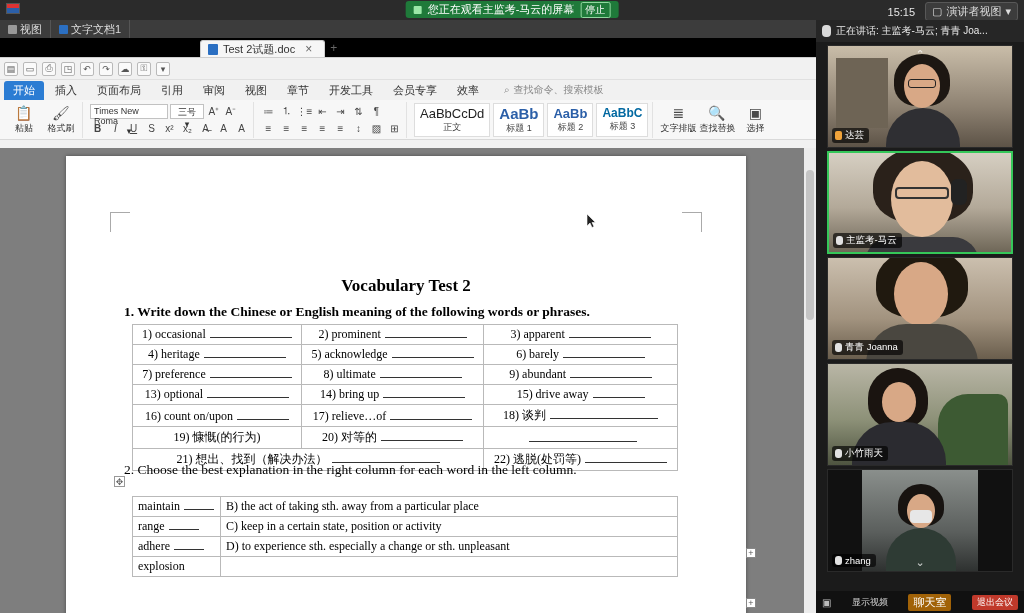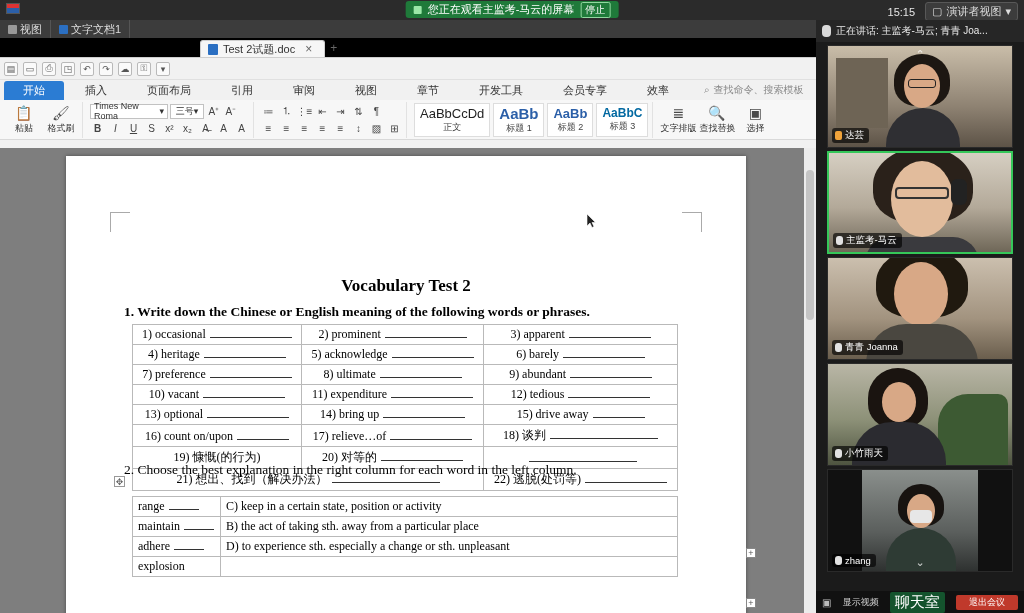--- a/index.html
+++ b/index.html
@@ -75,35 +75,35 @@
   }
   .qat .qi {
     width: 14px; height: 14px; border: 1px solid #b9b9b9; border-radius: 2px; background: #fafafa;
     font-size: 9px; color: #555; display: flex; align-items: center; justify-content: center;
   }
 
   .ribbontabs {
     height: 20px; background: #f1f1f1; display: flex; align-items: center;
     font-size: 11px; color: #333; padding-left: 4px; gap: 2px;
   }
-  .ribbontabs .rt { padding: 2px 19px; border-radius: 3px 3px 0 0; }
+  .ribbontabs .rt { padding: 2px 9px; border-radius: 3px 3px 0 0; }
   .ribbontabs .rt.active { background: #2b7cd3; color: #fff; }
   .ribbontabs .search {
     margin-left: 14px; display: flex; align-items: center; gap: 4px; color: #888; font-size: 10px;
   }
 
   .ribbon {
     height: 40px; background: #f7f7f7; border-bottom: 1px solid #d9d9d9;
     display: flex; align-items: center; font-size: 10px; color: #333; padding: 0 3px; gap: 3px;
   }
   .rgroup { display: flex; align-items: center; gap: 3px; padding: 0 4px; border-right: 1px solid #e2e2e2; height: 36px;}
   .rgroup .col { display: flex; flex-direction: column; gap: 2px; }
   .fontbox {
     border: 1px solid #c2c2c2; background: #fff; height: 15px; width: 78px;
-    font-size: 9px; color: #333; padding: 1px 3px; display: flex; align-items: center; justify-content: center;
+    font-size: 9px; color: #333; padding: 1px 3px; display: flex; align-items: center; justify-content: flex-start; flex-direction: column;
   }
   .szbox { width: 34px; }
   .btn-sq {
     width: 15px; height: 15px; border: 1px solid transparent; display: flex;
     align-items: center; justify-content: center; font-size: 10px; color: #444;
   }
   .bold { font-weight: bold; }
   .ital { font-style: italic; }
   .und { text-decoration: underline; }
   .stylebox {
@@ -234,24 +234,24 @@
     position: absolute; border-radius: 40px 40px 0 0;
   }
   .hair { position: absolute; border-radius: 50% 50% 40% 40%; background: #221a14; }
 
   .zoom-bottombar {
     position: absolute; bottom: 0; left: 0; width: 208px; height: 22px;
     background: #111; color: #cfcfcf; font-size: 9px;
     display: flex; align-items: center; justify-content: space-between; padding: 0 6px;
   }
   .greenbtn {
-    background: #14532d; color: #fff; font-size: 15px; padding: 1px 5px; border-radius: 2px;
+    background: #a16207; color: #fff; font-size: 11px; padding: 1px 5px; border-radius: 2px;
   }
   .redbtn {
-    background: #c0392b; color: #fff; font-size: 9px; padding: 1px 13px; border-radius: 2px;
+    background: #c0392b; color: #fff; font-size: 9px; padding: 1px 5px; border-radius: 2px;
   }
   .arrowglyph { color: #bbb; font-size: 10px; }
 </style>
 </head>
 <body>
 
 <div id="app">
 
   <div class="sysbar">
     <div class="left">
@@ -445,25 +445,20 @@
             <td><span>4) heritage</span><span class="blank w2"></span></td>
             <td><span>5) acknowledge</span><span class="blank w2"></span></td>
             <td><span>6) barely</span><span class="blank w2"></span></td>
           </tr>
           <tr>
             <td><span>7) preference</span><span class="blank w2"></span></td>
             <td><span>8) ultimate</span><span class="blank w2"></span></td>
             <td><span>9) abundant</span><span class="blank w2"></span></td>
           </tr>
           <tr>
-            <td><span>10) vacant</span><span class="blank w2"></span></td>
-            <td><span>11) expenditure</span><span class="blank w2"></span></td>
-            <td><span>12) tedious</span><span class="blank w2"></span></td>
-          </tr>
-          <tr>
             <td><span>13) optional</span><span class="blank w2"></span></td>
             <td><span>14) bring up</span><span class="blank w2"></span></td>
             <td><span>15) drive away</span><span class="blank"></span></td>
           </tr>
           <tr>
             <td><span>16) count on/upon</span><span class="blank"></span></td>
             <td><span>17) relieve…of</span><span class="blank w2"></span></td>
             <td><span>18) 谈判</span><span class="blank w3"></span></td>
           </tr>
           <tr>
@@ -478,26 +473,26 @@
         </tbody>
           </table>
 
         <div class="sec2">2.  Choose the best explanation in the right column for each word in the left column.</div>
 
         <div class="tablehandle">✥</div>
 
         <table class="matchtable">
           <tbody>
           <tr>
+            <td class="left"><span>maintain</span><span class="blank" style="min-width:30px"></span></td>
+            <td><span>B) the act of taking sth. away from a particular place</span></td>
+          </tr>
+          <tr>
             <td class="left"><span>range</span><span class="blank" style="min-width:30px"></span></td>
             <td><span>C) keep in a certain state, position or activity</span></td>
-          </tr>
-          <tr>
-            <td class="left"><span>maintain</span><span class="blank" style="min-width:30px"></span></td>
-            <td><span>B) the act of taking sth. away from a particular place</span></td>
           </tr>
           <tr>
             <td class="left"><span>adhere</span><span class="blank" style="min-width:30px"></span></td>
             <td><span>D) to experience sth. especially a change or sth. unpleasant</span></td>
           </tr>
           <tr>
             <td class="left"><span>explosion</span></td>
             <td></td>
           </tr>
 

